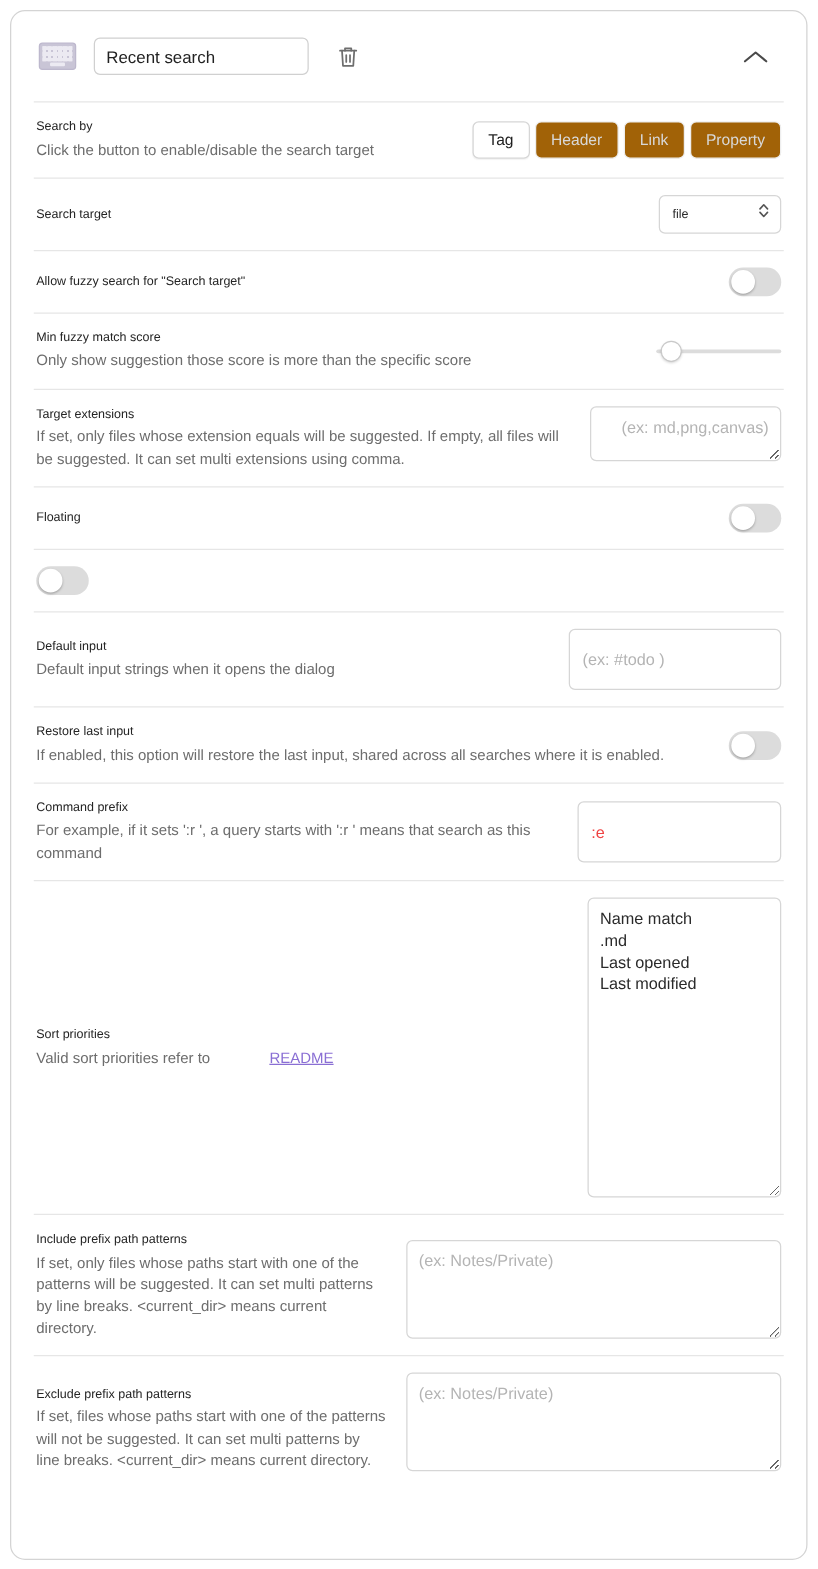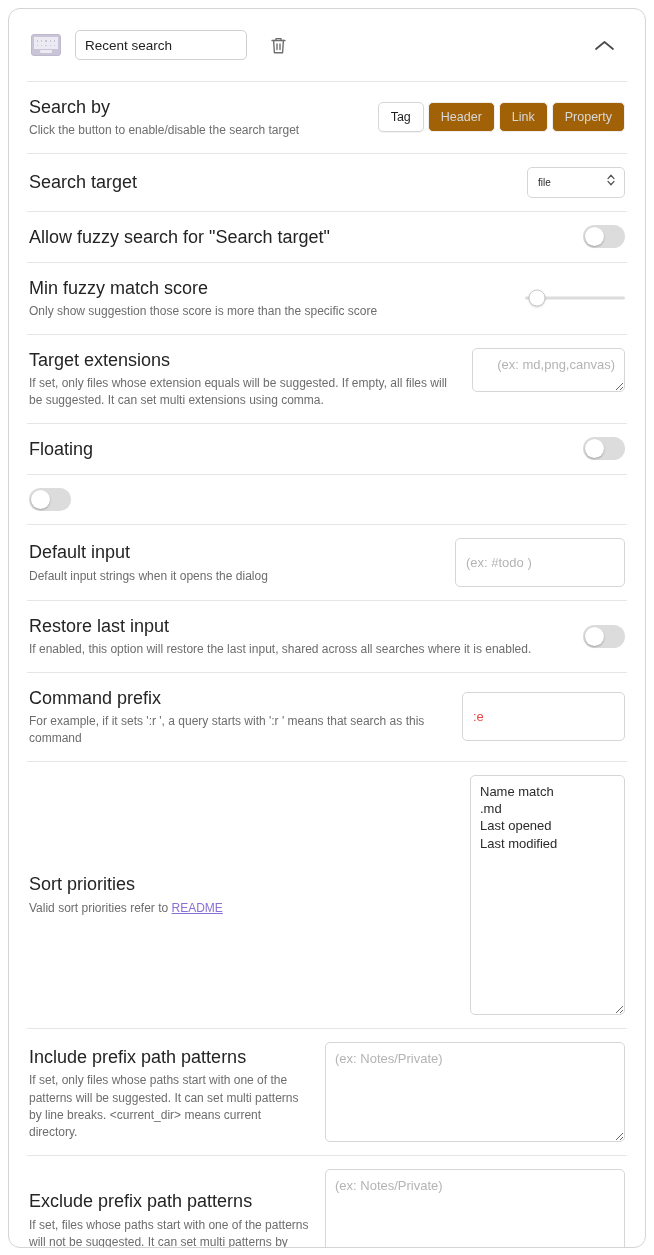--- a/index.html
+++ b/index.html
@@ -109,35 +109,36 @@
     justify-content: space-between;
     gap: 16px;
     border-top: 1px solid #e6e6e6;
     padding: 13px 2px;
     min-height: 46px;
   }
 
   .row-info { flex: 1 1 auto; min-width: 0; }
 
   .row-name {
-    font-size: 18px;
+    font-size: 10px;
     color: #242424;
     line-height: 1.35;
     font-weight: 400;
   }
 
   .row-desc {
     font-size: 12px;
     color: #6d6d6d;
     line-height: 1.45;
     margin-top: 3px;
   }
 
   .row-desc a {
     color: #8a6fd4;
+    margin-left: 44px;
   }
 
   .row-ctl { flex: 0 0 auto; display: flex; align-items: center; }
 
   
   .btn-group { display: flex; gap: 4px; }
 
   .tgl-btn {
     font-family: "Liberation Sans", sans-serif;
     font-size: 12.5px;
@@ -255,21 +256,21 @@
     line-height: 1.33;
     padding: 7px 9px;
     outline: none;
     resize: both;
     overflow: hidden;
   }
   .ta::placeholder { color: #b4b4b4; }
 
   .ta-ext   { width: 153px; height: 44px; text-align: right; }
   .ta-sort  { width: 155px; height: 240px; }
-  .ta-path  { width: 300px; height: 100px; }
+  .ta-path  { width: 300px; height: 79px; }
 
   .in-default { width: 170px; }
   .in-prefix  { width: 163px; }
 
   .row-ext   { align-items: flex-start; }
   .row-sort  { align-items: center; min-height: 265px; }
   .row-path  { align-items: flex-end; }
 </style>
 </head>
 <body>

